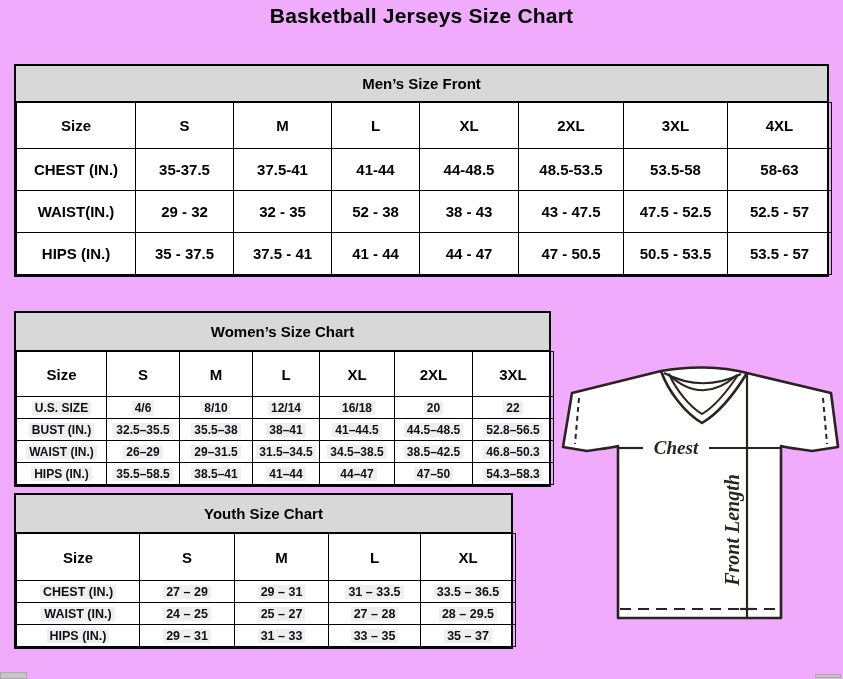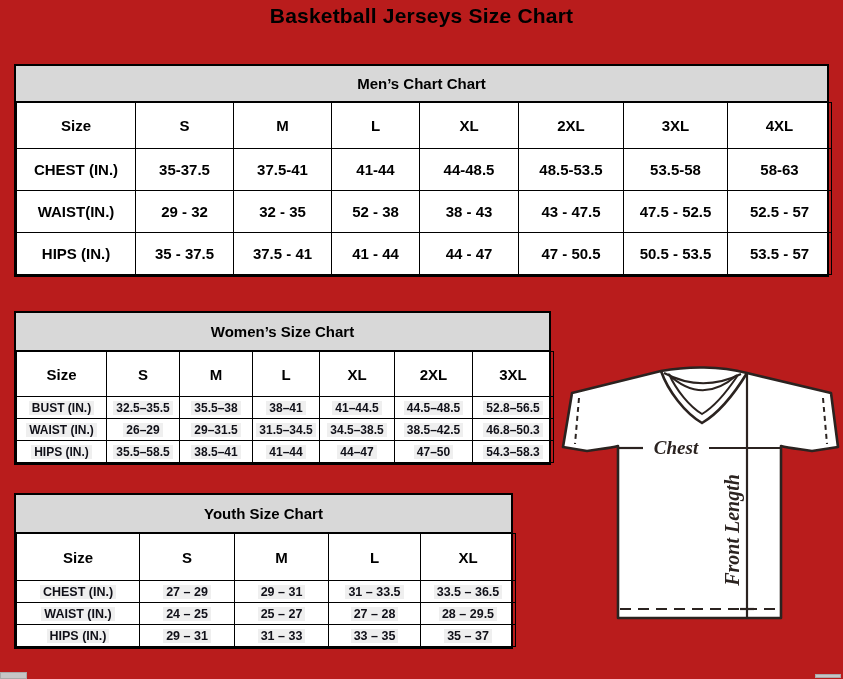--- a/index.html
+++ b/index.html
@@ -1,16 +1,16 @@
 <!DOCTYPE html>
 <html><head>
 <meta charset="utf-8">
 <style>
   html,body{margin:0;padding:0;background:#fff;}
-  .canvas{position:relative;width:843px;height:679px;background:#b91c1c;overflow:hidden;
+  .canvas{position:relative;width:843px;height:679px;background:#f0abfc;overflow:hidden;
           font-family:"Liberation Sans",sans-serif;color:#000;}
   .page-title{position:absolute;left:0;top:4px;width:843px;text-align:center;
           font-size:21px;font-weight:bold;letter-spacing:.2px;}
   .table-block{position:absolute;border:2px solid #000;background:#fff;}
   .band{background:#d8d8d8;border-bottom:1px solid #000;display:flex;align-items:center;
         justify-content:center;font-weight:bold;font-size:15px;}
   .men-block{left:14px;top:64px;width:811px;}
   .men-block .band{height:35px;}
   .women-block{left:14px;top:311px;width:533px;}
   .women-block .band{height:37px;}
@@ -34,21 +34,21 @@
   .scroll-right{left:815px;top:674px;width:26px;height:4px;}
 </style>
 </head>
 <body>
 
 <div class="canvas">
 
   <div class="page-title">Basketball Jerseys Size Chart</div>
 
   <div class="table-block men-block">
-    <div class="band">Men’s Chart Chart</div>
+    <div class="band">Men’s Size Front</div>
     <table class="size-table men">
         <colgroup>
           <col style="width: 119px;">
           <col style="width: 98px;">
           <col style="width: 98px;">
           <col style="width: 88px;">
           <col style="width: 99px;">
           <col style="width: 105px;">
           <col style="width: 104px;">
           <col style="width: 104px;">
@@ -118,20 +118,29 @@
             <th>S</th>
             <th>M</th>
             <th>L</th>
             <th>XL</th>
             <th>2XL</th>
             <th>3XL</th>
           </tr>
         </thead>
         <tbody>
           <tr>
+            <th><span class="hl">U.S. SIZE</span></th>
+            <td><span class="hl">4/6</span></td>
+            <td><span class="hl">8/10</span></td>
+            <td><span class="hl">12/14</span></td>
+            <td><span class="hl">16/18</span></td>
+            <td><span class="hl">20</span></td>
+            <td><span class="hl">22</span></td>
+          </tr>
+          <tr>
             <th><span class="hl">BUST (IN.)</span></th>
             <td><span class="hl">32.5–35.5</span></td>
             <td><span class="hl">35.5–38</span></td>
             <td><span class="hl">38–41</span></td>
             <td><span class="hl">41–44.5</span></td>
             <td><span class="hl">44.5–48.5</span></td>
             <td><span class="hl">52.8–56.5</span></td>
           </tr>
           <tr>
             <th><span class="hl">WAIST (IN.)</span></th>

